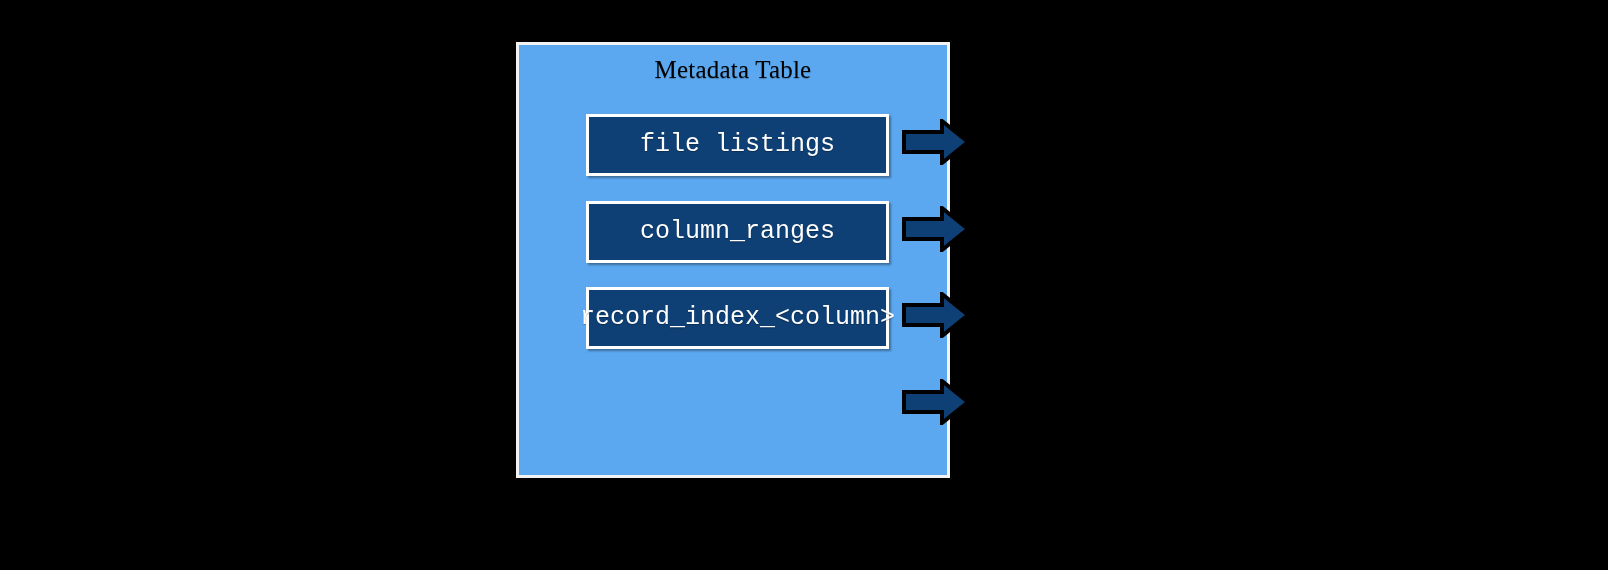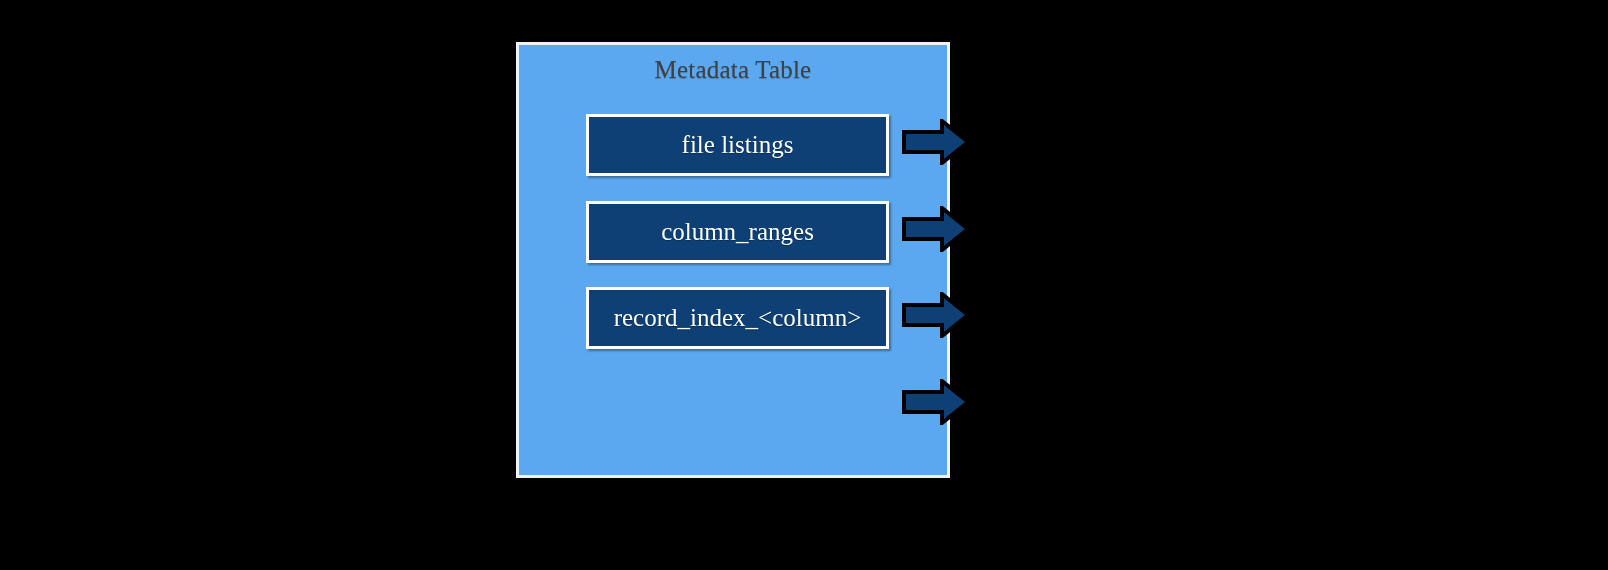--- a/index.html
+++ b/index.html
@@ -36,21 +36,21 @@
     border: 3px solid #F2F2F2;
     box-shadow: 3px 3px 2px rgba(0,0,0,0.45);
   }
 
   .panel-title {
     position: absolute;
     left: 0;
     top: 8px;
     width: 100%;
     text-align: center;
-    color: #404040;
+    color: #000000;
     font-size: 25px;
     font-family: "Liberation Serif", "DejaVu Serif", serif;
     letter-spacing: 0.2px;
     line-height: 34px;
     text-shadow: 0 1px 1px rgba(0,0,0,0.25);
     white-space: nowrap;
   }
 
   
   .row-item {
@@ -62,21 +62,21 @@
     box-sizing: border-box;
     border: 3px solid #FFFFFF;
     display: flex;
     align-items: center;
     justify-content: center;
     box-shadow: 2px 2px 2px rgba(0,0,0,0.35);
   }
   .row-item .row-label {
     color: #FFFFFF;
     font-size: 25px;
-    font-family: Liberation Serif, serif;
+    font-family: Liberation Mono, monospace;
     line-height: 30px;
     white-space: nowrap;
     text-shadow: 0 1px 1px rgba(0,0,0,0.3);
   }
 
   .row-0 { top: 69px; }
   .row-1 { top: 156px; }
   .row-2 { top: 242px; }
   .row-3 { top: 329px; }
 

